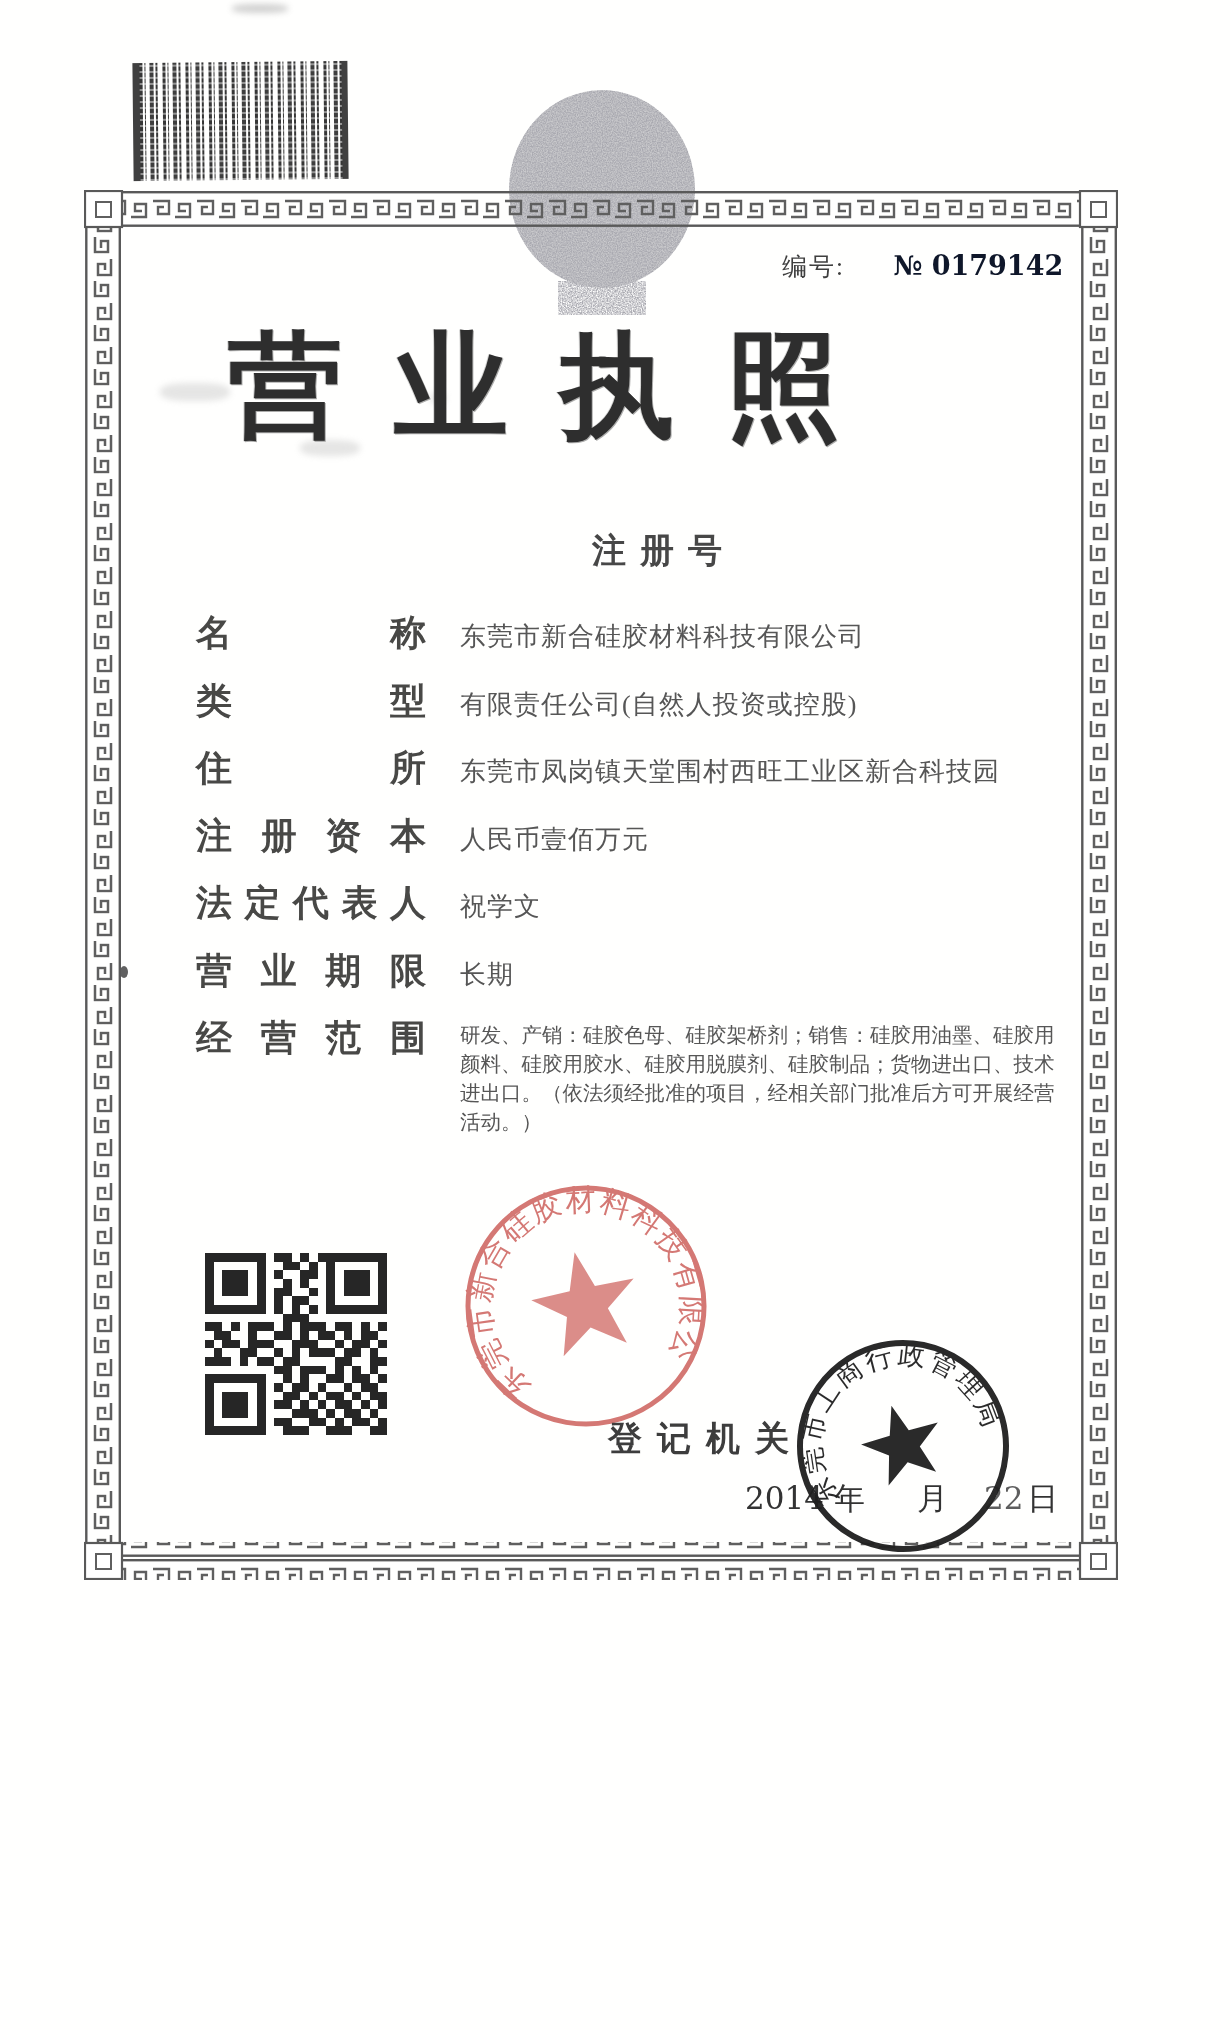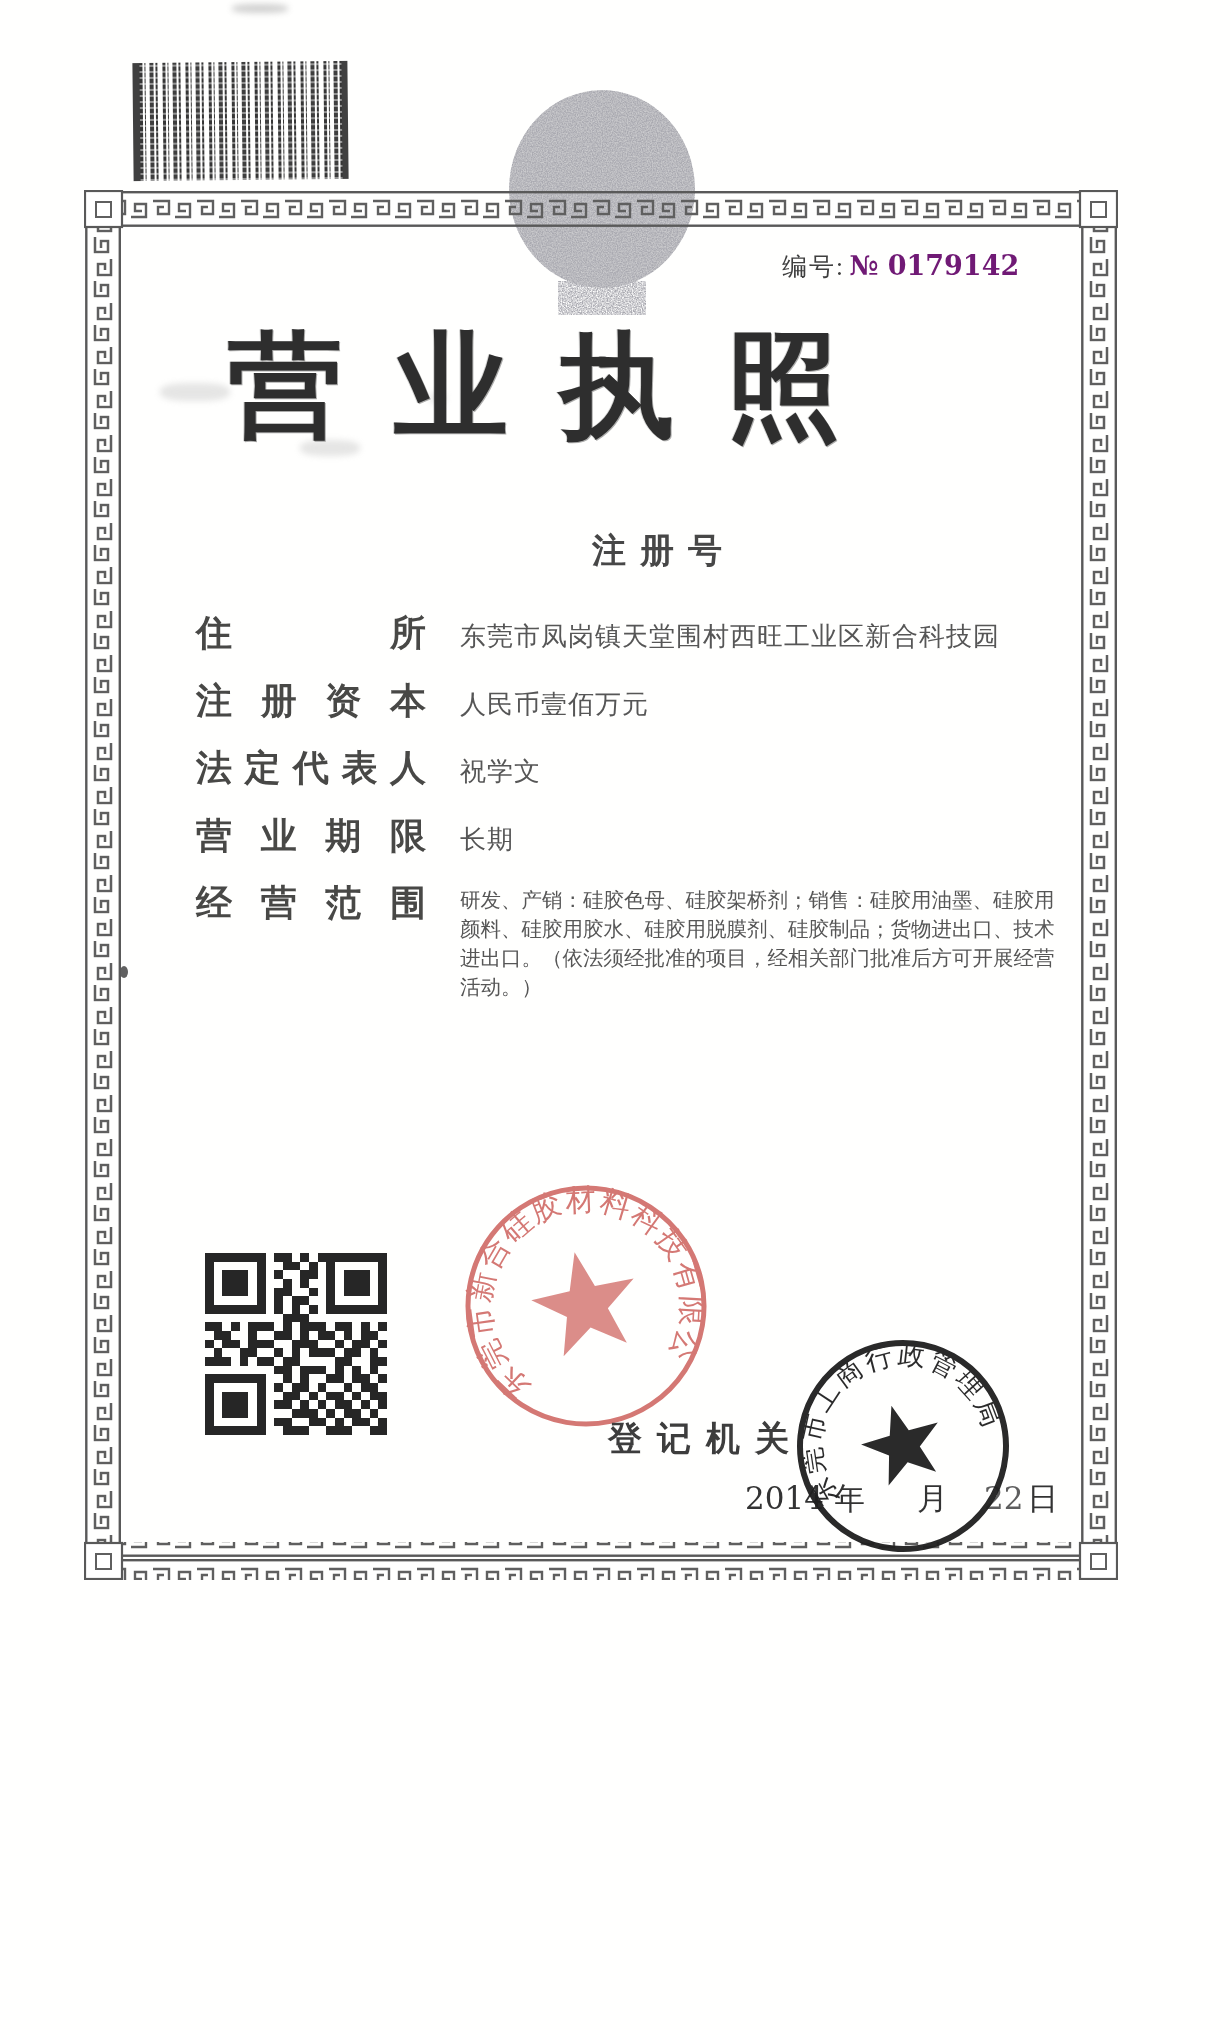--- a/index.html
+++ b/index.html
@@ -25,21 +25,21 @@
   
   .emblem{position:absolute;left:500px;top:85px;width:205px;height:235px;opacity:.92;}
   .frame{position:absolute;left:84px;top:190px;}
   .qr{position:absolute;left:205px;top:1253px;width:182px;height:182px;
       display:grid;grid-template-rows:repeat(21,1fr);grid-template-columns:repeat(21,1fr);}
   .qr div{background:#262626;}
 
   
   .serial{position:absolute;left:782px;top:250px;display:flex;align-items:baseline;gap:4px;white-space:nowrap;}
   .serial .lbl{font-size:25px;color:#3f3f3f;letter-spacing:2px;}
-  .serial .val{font-size:27px;font-weight:bold;color:#701a75;font-family:"DejaVu Serif",serif;}
+  .serial .val{font-size:27px;font-weight:bold;color:#0f172a;font-family:"DejaVu Serif",serif;margin-left:44px;}
   .doc-title{position:absolute;left:228px;top:310px;font-size:114px;font-weight:900;color:#2e2e2e;
      letter-spacing:52px;white-space:nowrap;font-family:"Liberation Sans","DejaVu Sans",sans-serif;
      text-shadow:1px 1px 0 rgba(70,70,70,.45), -1px 0 0 rgba(110,110,110,.3);}
   .regno{position:absolute;left:592px;top:528px;display:flex;align-items:baseline;gap:30px;white-space:nowrap;}
   .regno .lbl{font-size:34px;font-weight:bold;letter-spacing:14px;color:#474747;}
   .regno .val{font-size:37px;color:#3d3d3d;font-family:"DejaVu Serif",serif;}
 
   
   .fields{position:absolute;left:196px;top:612px;width:860px;}
   .row{display:flex;align-items:flex-start;min-height:67.5px;}
@@ -131,20 +131,28 @@
     <span class="val">№ 0179142</span>
   </div>
 
   <div class="doc-title">营业执照</div>
 
   <div class="regno">
     <span class="lbl">注册号</span>
   </div>
 
   <div class="fields">
+    <div class="row">
+      <span class="f-label">名称</span>
+      <span class="f-value">东莞市新合硅胶材料科技有限公司</span>
+    </div>
+    <div class="row">
+      <span class="f-label">类型</span>
+      <span class="f-value">有限责任公司(自然人投资或控股)</span>
+    </div>
     <div class="row">
       <span class="f-label">住所</span>
       <span class="f-value">东莞市凤岗镇天堂围村西旺工业区新合科技园</span>
     </div>
     <div class="row">
       <span class="f-label">注册资本</span>
       <span class="f-value">人民币壹佰万元</span>
     </div>
     <div class="row">
       <span class="f-label">法定代表人</span>

